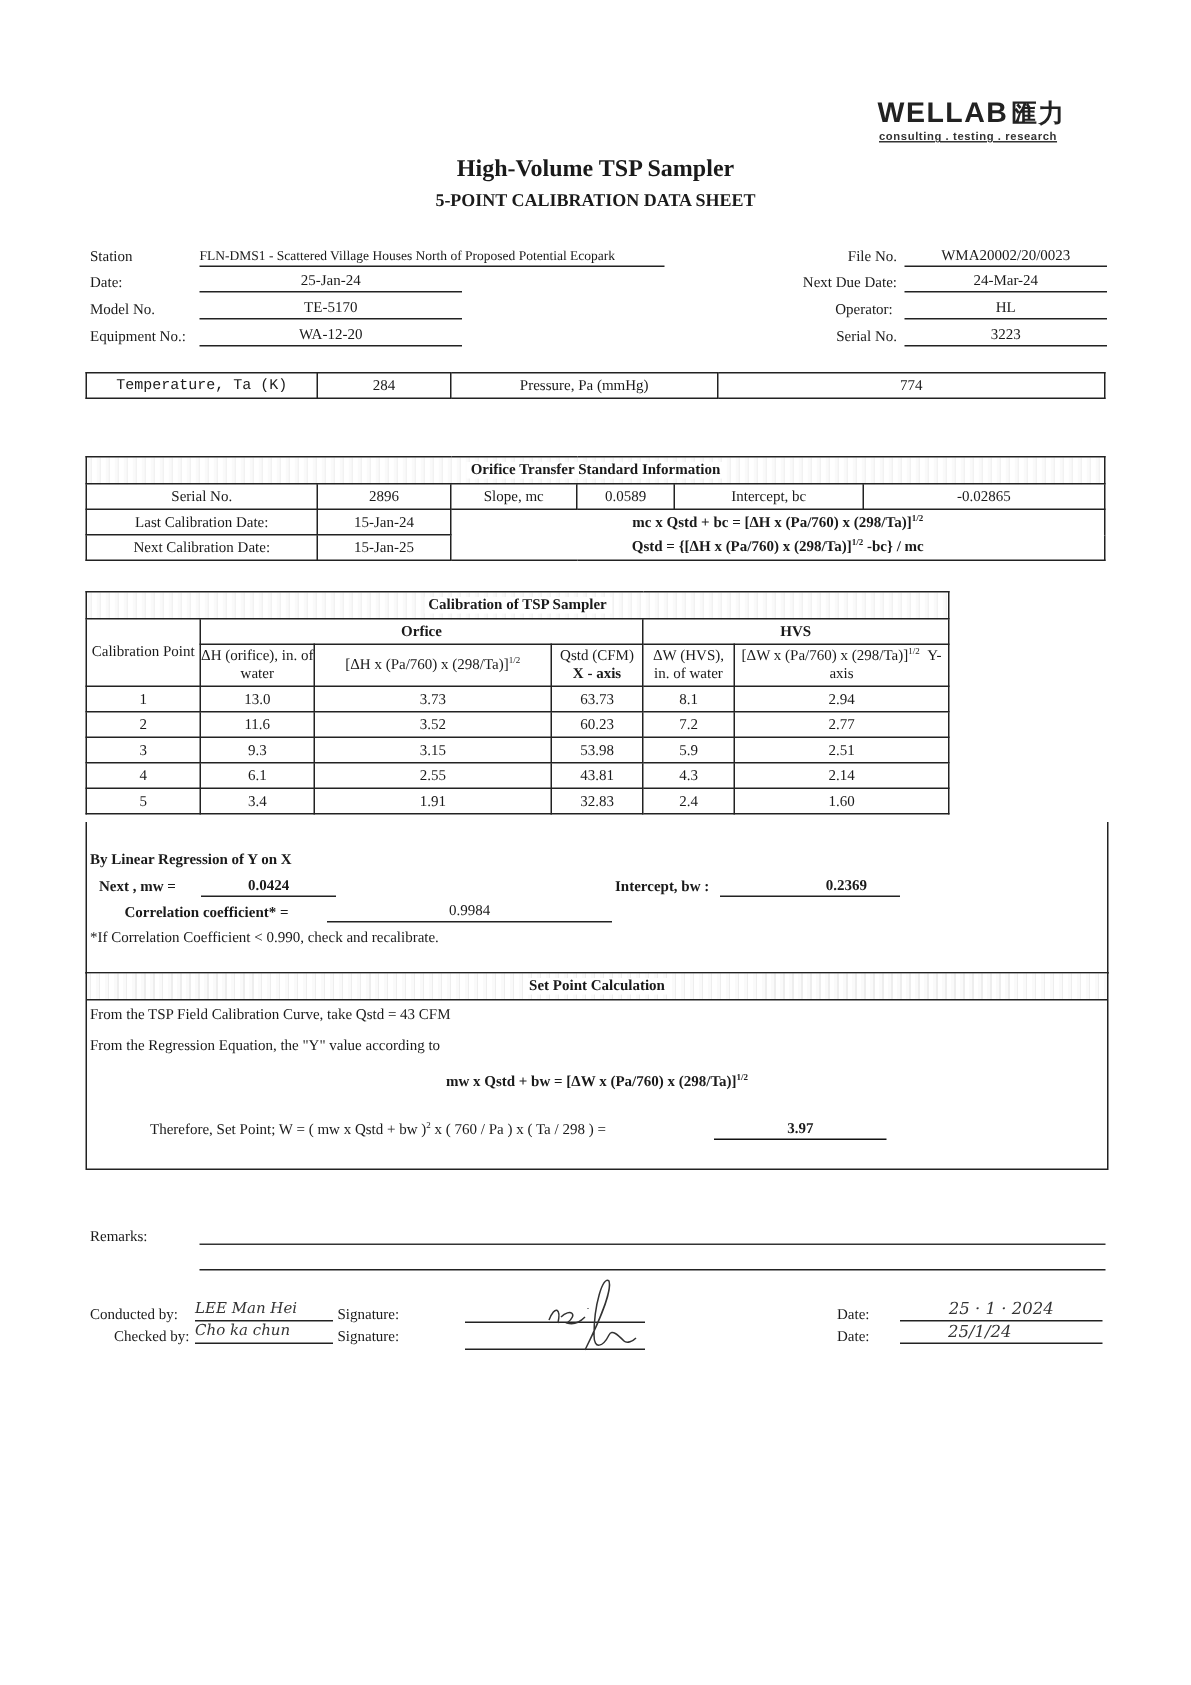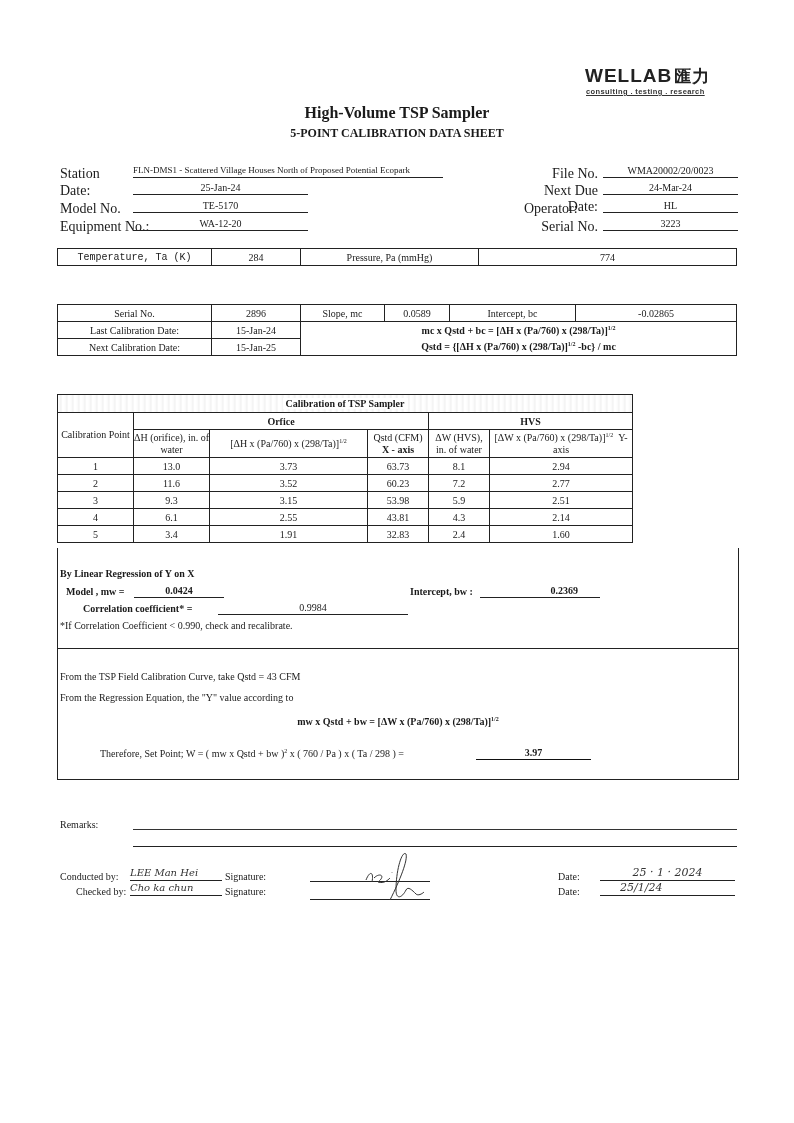--- a/index.html
+++ b/index.html
@@ -13,21 +13,21 @@
                letter-spacing: 1px; color: #222; line-height: 20px; }
   .logo-cjk { font-size: 17px; margin-left: 2px; }
   .logo-tag { font-family: "Liberation Sans", "DejaVu Sans", sans-serif; font-size: 7.5px; font-weight: bold;
               letter-spacing: 0.4px; color: #333; line-height: 9px; margin-left: 1px; text-decoration: underline; }
 
   
   .title { left: 0; width: 794px; text-align: center; top: 104px; font-weight: bold; font-size: 16px; }
   .subtitle { left: 0; width: 794px; text-align: center; top: 126px; font-weight: bold; font-size: 12px; }
 
   
-  .lbl { font-size: 14px; }
+  .lbl { font-size: 10px; }
   .uline { border-bottom: 1px solid #222; text-align: center; font-size: 10px; height: 13px; line-height: 13px; }
 
   
   table.grid { border-collapse: collapse; position: absolute; font-size: 10px; }
   table.grid td { border: 1px solid #222; text-align: center; vertical-align: middle; padding: 0; }
   .sec-head { background: repeating-linear-gradient(90deg, #fafafa 0 2px, #eeeeee 2px 3px, #ffffff 3px 6px);
               font-weight: bold; font-size: 10px; height: 17px; }
   .sec-head span { background: #ffffff; padding: 0 3px; }
   .bold { font-weight: bold; }
   sup { font-size: 6px; }
@@ -64,39 +64,42 @@
 
 <div class="abs lbl" style="left:60px;top:219px;">Equipment No.:</div>
 <div class="abs uline" style="left:133px;top:217px;width:175px;">WA-12-20</div>
 
 <div class="abs lbl" style="left:530px;top:166px;width:68px;text-align:right;">File No.</div>
 <div class="abs uline" style="left:603px;top:164px;width:135px;">WMA20002/20/0023</div>
 
 <div class="abs lbl" style="left:520px;top:183px;width:78px;text-align:right;">Next Due Date:</div>
 <div class="abs uline" style="left:603px;top:181px;width:135px;">24-Mar-24</div>
 
-<div class="abs lbl" style="left:524px;top:201px;width:68px;text-align:left;">Operator:</div>
+<div class="abs lbl" style="left:542px;top:201px;width:68px;text-align:center;">Operator:</div>
 <div class="abs uline" style="left:603px;top:199px;width:135px;">HL</div>
 
 <div class="abs lbl" style="left:530px;top:219px;width:68px;text-align:right;">Serial No.</div>
 <div class="abs uline" style="left:603px;top:217px;width:135px;">3223</div>
 
 <table class="grid" style="left:57px;top:248px;width:680px;">
   <tbody>
   <tr style="height:17px;">
     <td style="width:153px;font-family:Liberation Mono, monospace;">Temperature, Ta (K)</td>
     <td style="width:88px;">284</td>
     <td style="width:177px;">Pressure, Pa (mmHg)</td>
     <td>774</td>
   </tr>
 </tbody>
   </table>
 
 <table class="grid" style="left:57px;top:304px;width:680px;">
   <tbody>
+      <tr>
+        <td colspan="6" class="sec-head"><span>Orifice Transfer Standard Information</span></td>
+      </tr>
   <tr style="height:17px;">
     <td style="width:153px;">Serial No.</td>
     <td style="width:88px;">2896</td>
     <td style="width:83px;">Slope, mc</td>
     <td style="width:64px;">0.0589</td>
     <td style="width:125px;">Intercept, bc</td>
     <td>-0.02865</td>
   </tr>
   <tr style="height:17px;">
     <td>Last Calibration Date:</td>
@@ -168,30 +171,31 @@
         <td>1.91</td>
         <td>32.83</td>
         <td>2.4</td>
         <td>1.60</td>
       </tr>
     </tbody>
 </table>
 
 <div class="abs regress">
   <div class="abs btxt" style="left:2px;top:20px;">By Linear Regression of Y on X</div>
-  <div class="abs btxt" style="left:8px;top:38px;">Model , mw =</div>
+  <div class="abs btxt" style="left:8px;top:38px;">Next , mw =</div>
   <div class="abs uline bold" style="left:76px;top:36px;width:90px;">0.0424</div>
   <div class="abs btxt" style="left:352px;top:38px;">Intercept, bw :</div>
   <div class="abs uline bold" style="left:422px;top:36px;width:120px;text-align:right;padding-right:0;"><span style="margin-right:22px;">0.2369</span></div>
   <div class="abs btxt" style="left:25px;top:55px;">Correlation coefficient* =</div>
   <div class="abs uline" style="left:160px;top:53px;width:190px;">0.9984</div>
   <div class="abs txt" style="left:2px;top:72px;">*If Correlation Coefficient &lt; 0.990, check and recalibrate.</div>
 </div>
 
 <div class="abs setpoint">
+  <div class="abs sec-head" style="left:0;top:0;width:680px;border-bottom:1px solid #222;text-align:center;line-height:17px;"><span>Set Point Calculation</span></div>
   <div class="abs txt" style="left:2px;top:22px;">From the TSP Field Calibration Curve, take Qstd = 43 CFM</div>
   <div class="abs txt" style="left:2px;top:43px;">From the Regression Equation, the "Y" value according to</div>
   <div class="abs btxt" style="left:0;width:680px;text-align:center;top:67px;"><span>mw x Qstd + bw = [ΔW x (Pa/760) x (298/Ta)]</span><sup>1/2</sup></div>
   <div class="abs txt" style="left:42px;top:99px;"><span>Therefore, Set Point; W = ( mw x Qstd + bw )</span><sup>2</sup><span> x ( 760 / Pa ) x ( Ta / 298 ) =</span></div>
   <div class="abs uline bold" style="left:418px;top:97px;width:115px;border-bottom:1.5px solid #111;">3.97</div>
 </div>
 
 <div class="abs txt" style="left:60px;top:819px;">Remarks:</div>
 <div class="abs" style="left:133px;top:829px;width:604px;border-bottom:1px solid #333;"></div>
 <div class="abs" style="left:133px;top:846px;width:604px;border-bottom:1.5px solid #222;"></div>
@@ -207,13 +211,13 @@
 <div class="abs" style="left:310px;top:881px;width:120px;border-bottom:1px solid #222;"></div>
 <div class="abs" style="left:310px;top:899px;width:120px;border-bottom:1px solid #222;"></div>
 <svg class="sig-svg" style="left:360px;top:850px;" width="80" height="55">
   <path d="M6 30 C 10 20, 14 22, 12 32 M 14 28 C 20 22, 26 26, 18 32 C 24 34, 28 30, 30 28 M 32 22 L 32 22.5" fill="none" stroke="#333" stroke-width="1"></path>
   <path d="M30 50 C 40 30, 48 10, 46 4 C 42 0, 36 20, 36 40 C 36 50, 42 48, 46 40 C 48 36, 52 40, 56 44 C 58 46, 62 44, 64 42" fill="none" stroke="#333" stroke-width="1"></path>
 </svg>
 
 <div class="abs txt" style="left:558px;top:871px;">Date:</div>
 <div class="abs hand" style="left:600px;top:866px;width:135px;border-bottom:1px solid #222;height:14px;line-height:14px;text-align:center;">25 · 1 · 2024</div>
 <div class="abs txt" style="left:558px;top:886px;">Date:</div>
-<div class="abs hand" style="left:600px;top:881px;width:135px;border-bottom:1px solid #222;height:14px;line-height:14px;text-align:left;padding-left:0;"><span style="margin-left:20px;">25/1/24</span></div>
+<div class="abs hand" style="left:600px;top:881px;width:135px;border-bottom:1px solid #222;height:14px;line-height:14px;text-align:left;padding-left:0;"><span style="margin-left:32px;">25/1/24</span></div>
 
 </body></html>

